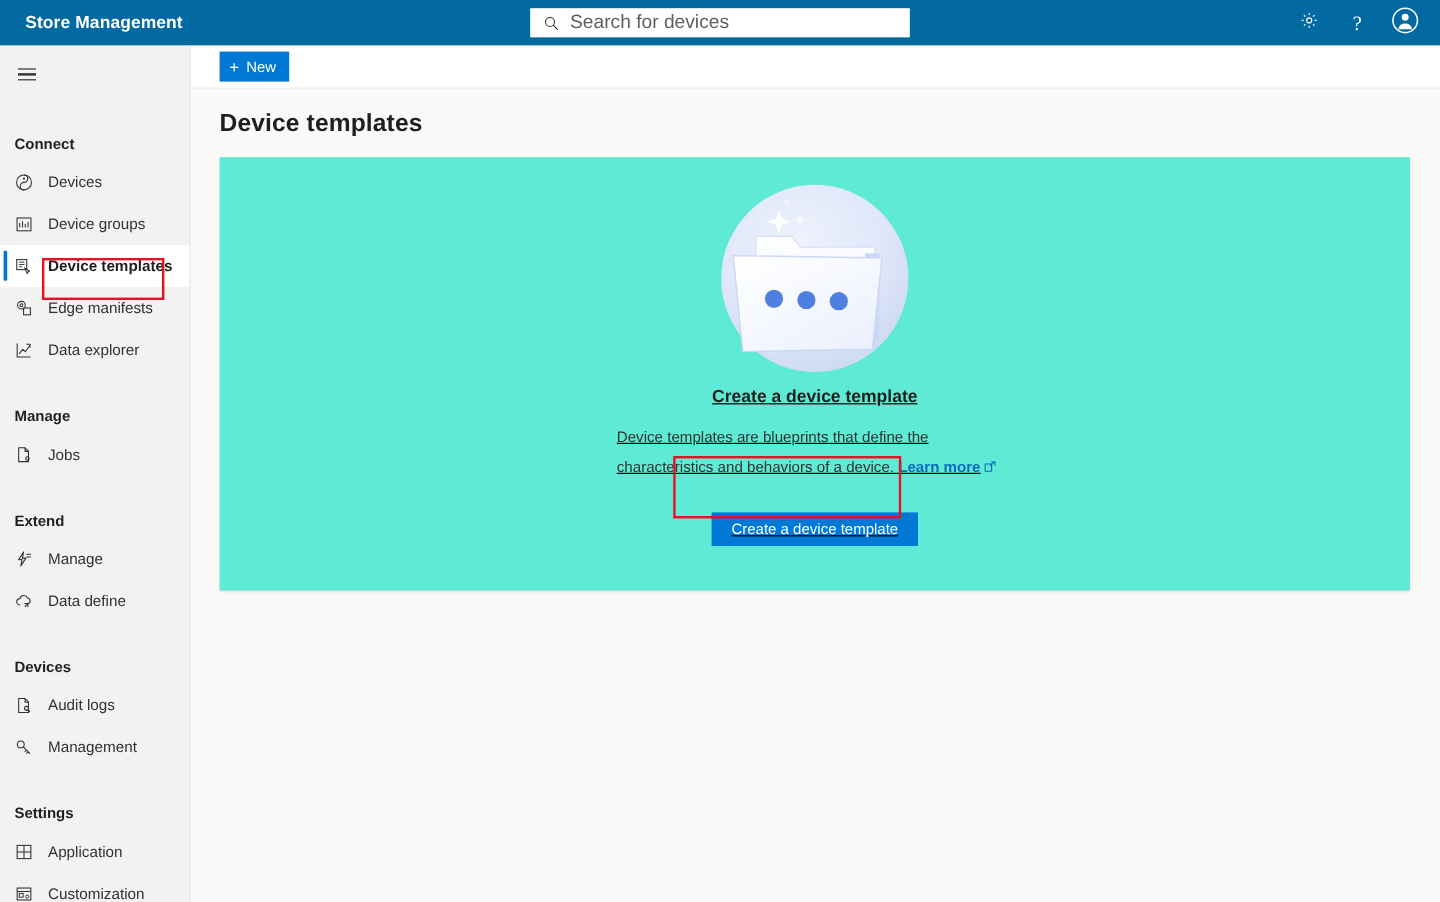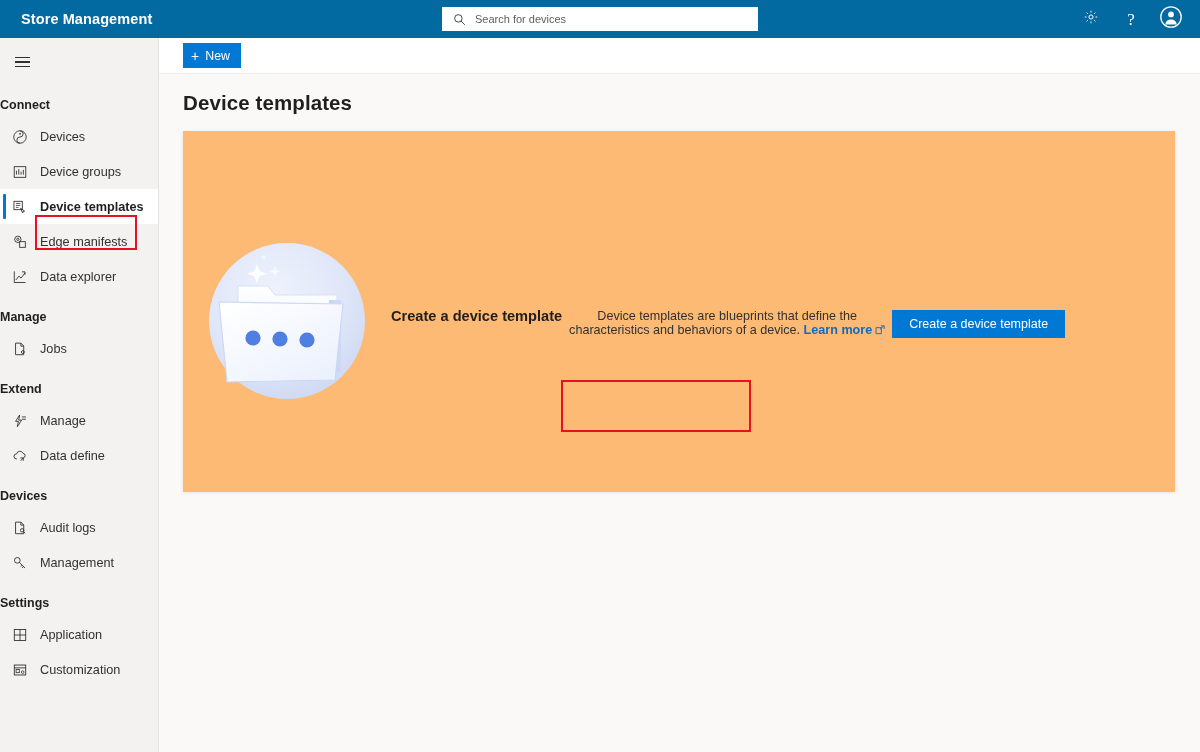--- a/index.html
+++ b/index.html
@@ -38,21 +38,21 @@
   }
   .search-icon {
     width: 24px; height: 24px;
     display: flex; align-items: center; justify-content: center;
     flex: 0 0 auto;
     margin-left: 4px;
   }
   .search-input {
     border: none; outline: none; background: transparent;
     font-family: "Liberation Sans", sans-serif;
-    font-size: 11px; color: #323130;
+    font-size: 16px; color: #323130;
     width: 100%; height: 22px;
     padding: 0 2px 0 4px;
   }
   .search-input::placeholder { color: #605e5c; opacity: 1; }
   .topbar-actions {
     position: absolute; right: 10px; top: 0;
     height: 38px; display: flex; align-items: center; gap: 2px;
   }
   .tb-btn {
     width: 38px; height: 38px;
@@ -76,23 +76,23 @@
     width: 44px; height: 40px;
     display: flex; flex-direction: column; justify-content: center;
     align-items: center; gap: 3px;
     cursor: pointer; margin-top: 4px;
   }
   .hamburger span {
     display: block; width: 15px; height: 1.6px; background: #323130;
   }
   .nav-group-label {
     font-size: 12.5px; font-weight: 700; color: #201f1e;
-    padding: 0 0 0 0;
+    padding: 0 0 0 12px;
     height: 24px; line-height: 24px;
-    margin-top: 11px; margin-bottom: 2px;
+    margin-top: 26px; margin-bottom: 2px;
   }
   .nav-item {
     position: relative;
     height: 35px;
     display: flex; align-items: center;
     padding-left: 7px;
     cursor: pointer;
     text-decoration: none;
   }
   .nav-item .nav-icon {
@@ -152,39 +152,39 @@
   }
   .page-title {
     font-size: 20.5px; font-weight: 600; color: #201f1e;
     margin: 17px 0 0 24px;
     letter-spacing: .1px;
   }
   .empty-card {
     position: absolute;
     left: 24px; top: 57px;
     width: 992px; height: 361px;
-    background: #fdba74;
+    background: #5eead4;
     box-shadow: 0 1.2px 3.6px rgba(0,0,0,.10), 0 0.3px 0.9px rgba(0,0,0,.07);
-    display: flex; flex-direction: row;
+    display: flex; flex-direction: column;
     align-items: center;
+    text-decoration: underline;
   }
   .illus {
     position: relative;
     width: 208px; height: 166px;
     margin-top: 18px;
   }
   .empty-heading {
     font-size: 14.6px; font-weight: 700; color: #201f1e;
     margin-top: 8px;
   }
   .empty-desc {
     font-size: 12.6px; color: #323130;
-    text-align: center;
-    line-height: 14px;
-    margin-top: 24px;
+    line-height: 25px;
+    margin-top: 13px;
     width: 330px;
   }
   .learn-more {
     color: #0f6cbd; text-decoration: none; font-weight: 600;
     white-space: nowrap;
   }
   .ext-icon { display: inline-block; vertical-align: -1px; margin-left: 3px; }
   .create-button {
     margin-top: 24px;
     background: #0078d4;

